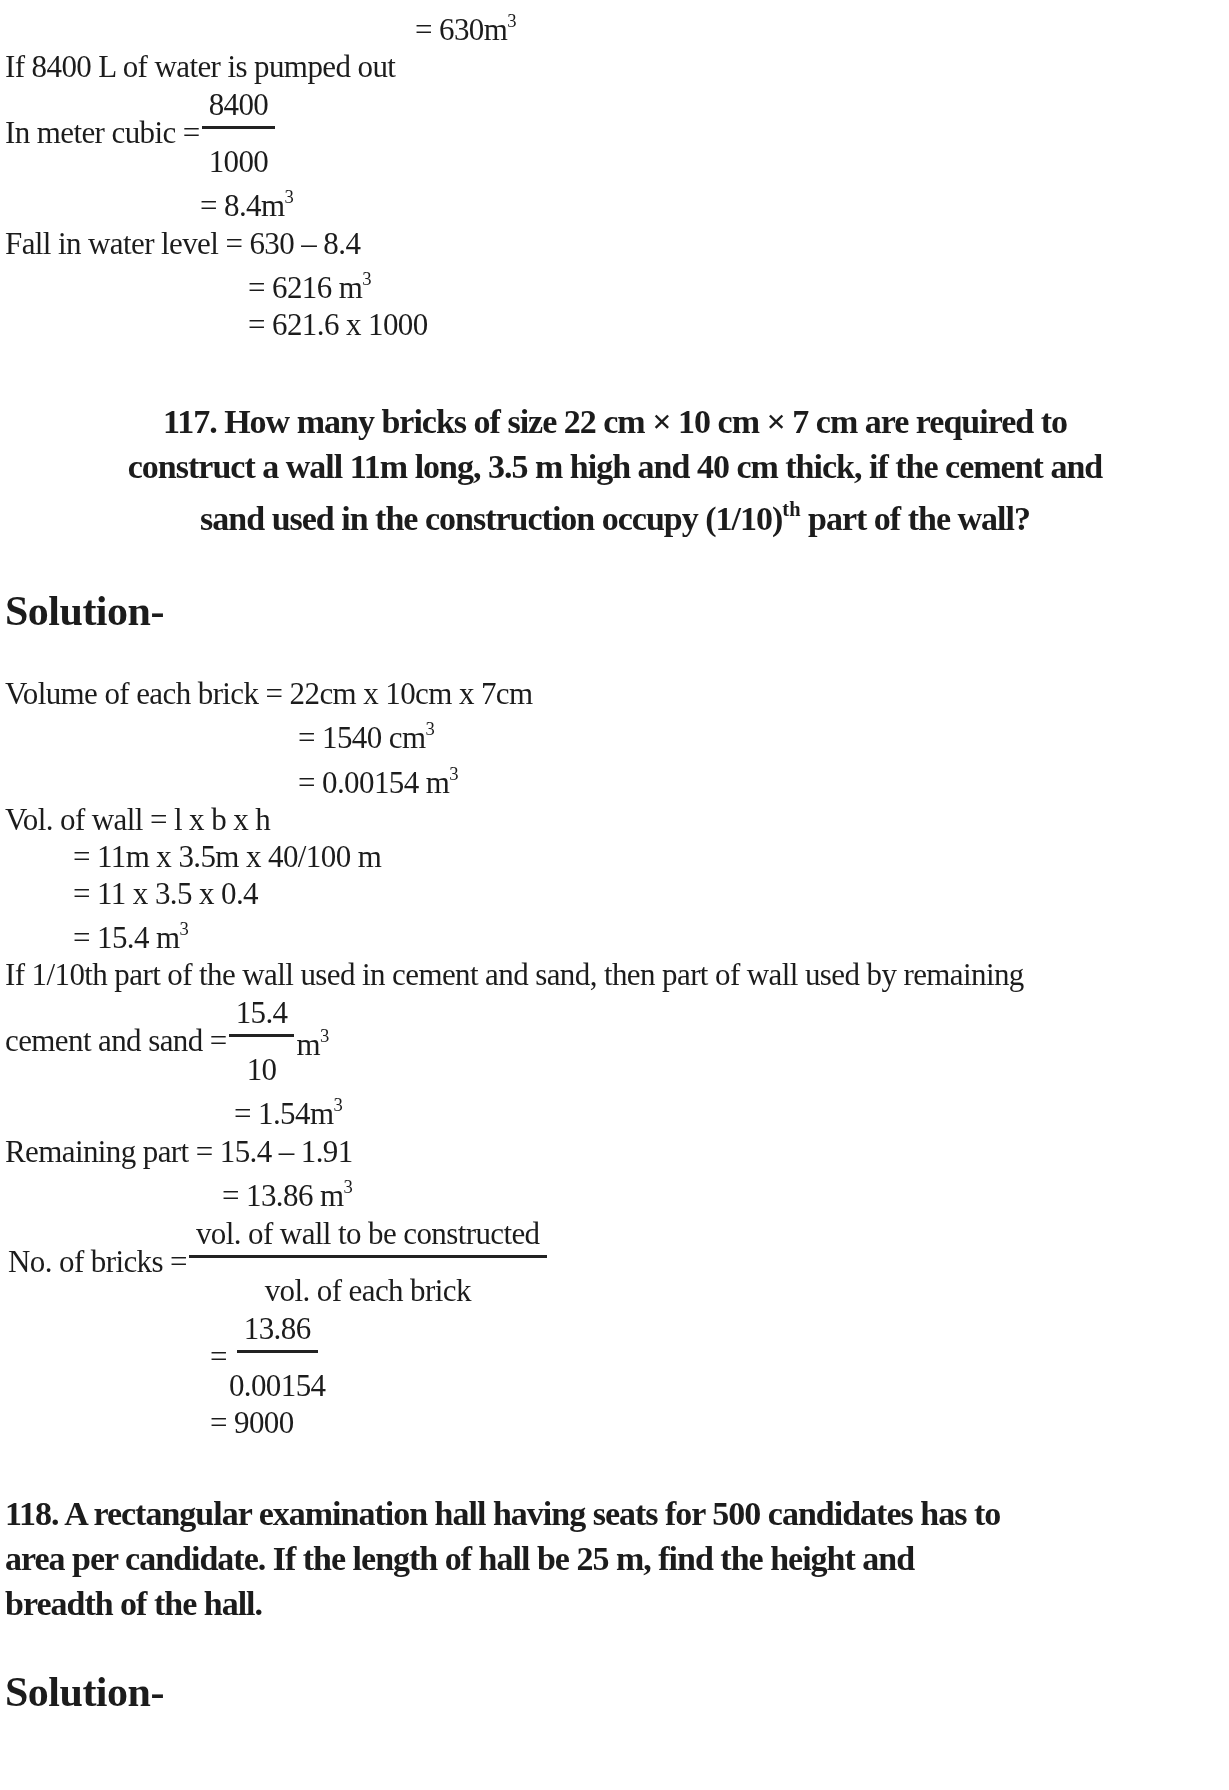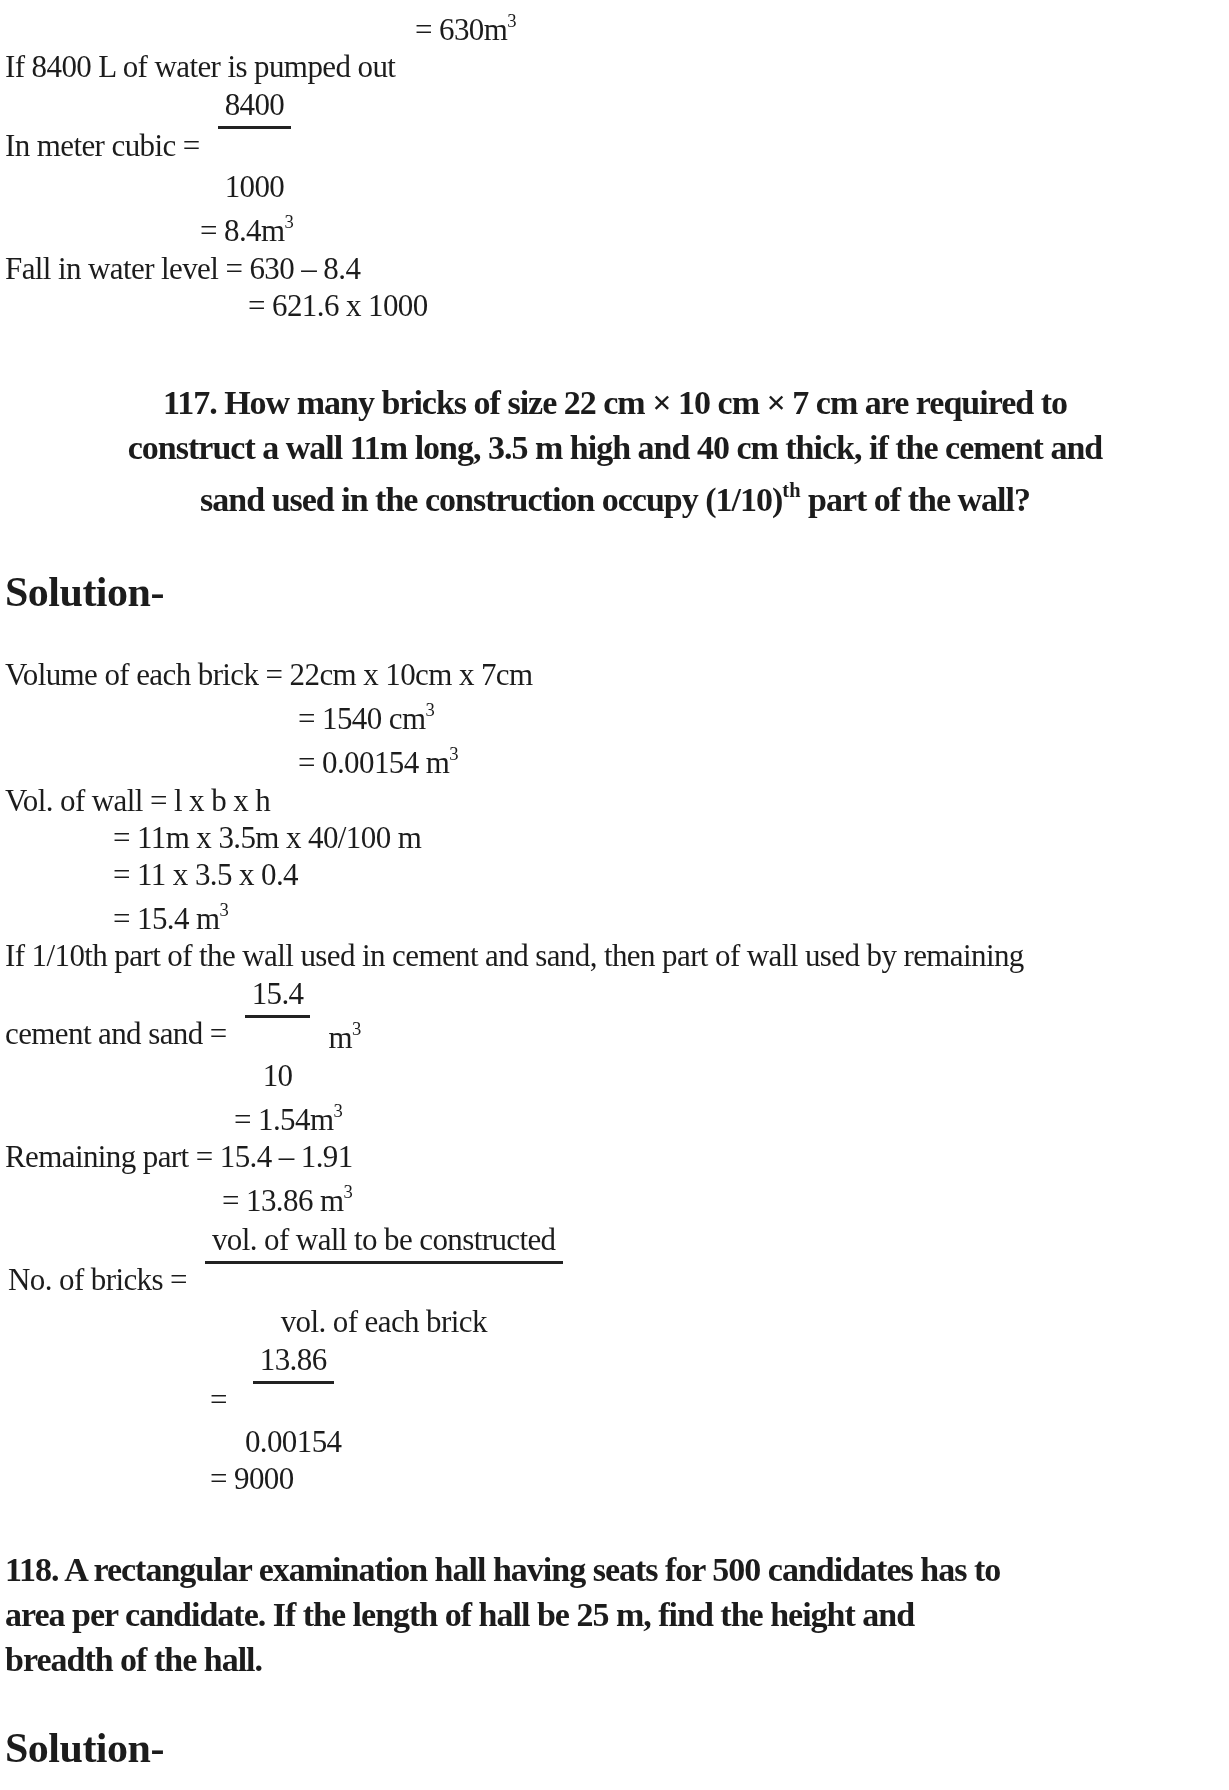--- a/index.html
+++ b/index.html
@@ -44,36 +44,35 @@
     align-items:center;
     font-size:31px;
     letter-spacing:-0.6px;
     line-height:37px;
   }
   .frac{
     display:inline-flex;
     flex-direction:column;
     align-items:center;
     text-align:center;
-    margin:0 18px;
-    gap:25px;
+    margin:0 2px;
   }
   .frac .num{
     border-bottom:3px solid #222222;
     padding:1px 7px 3px 7px;
   }
   .frac .den{
     padding-top:14px;
   }
   
   .ml-630{margin-left:410px;}
   .ml-84{margin-left:195px;}
   .ml-fall{margin-left:243px;}
   .ml-1540{margin-left:293px;}
-  .ml-vol{margin-left:108px;}
+  .ml-vol{margin-left:68px;}
   .ml-154m{margin-left:229px;}
   .ml-1386{margin-left:217px;}
   .ml-9000{margin-left:205px;}
   .ml-bricks{margin-left:3px;}
   
   .gap-q117{margin-top:56px;text-align:center;}
   .gap-sol1{margin-top:50px;}
   .gap-after-sol1{margin-top:44px;}
   .gap-q118{margin-top:50px;}
   .gap-sol2{margin-top:46px;}
@@ -92,20 +91,21 @@
     <span class="frac">
       <span class="num">8400</span>
       <span class="den">1000</span>
     </span>
   </div>
 
   <div class="line ml-84"><span>= 8.4m</span><sup>3</sup></div>
 
   <div class="line">Fall in water level = 630 – 8.4</div>
 
+  <div class="line ml-fall"><span>= 6216 m</span><sup>3</sup></div>
 
   <div class="line ml-fall">= 621.6 x 1000</div>
 
 
   <div class="bold-para gap-q117">
     <div class="line">117. How many bricks of size 22 cm × 10 cm × 7 cm are required to</div>
     <div class="line">construct a wall 11m long, 3.5 m high and 40 cm thick, if the cement and</div>
     <div class="line"><span>sand used in the construction occupy (1/10)</span><sup>th</sup><span> part of the wall?</span></div>
   </div>
 

